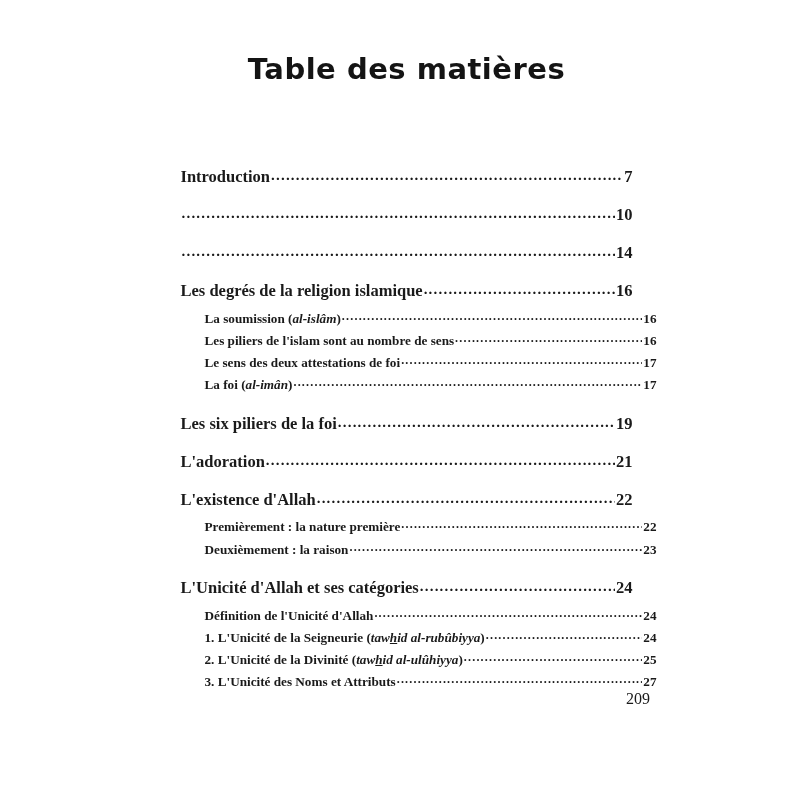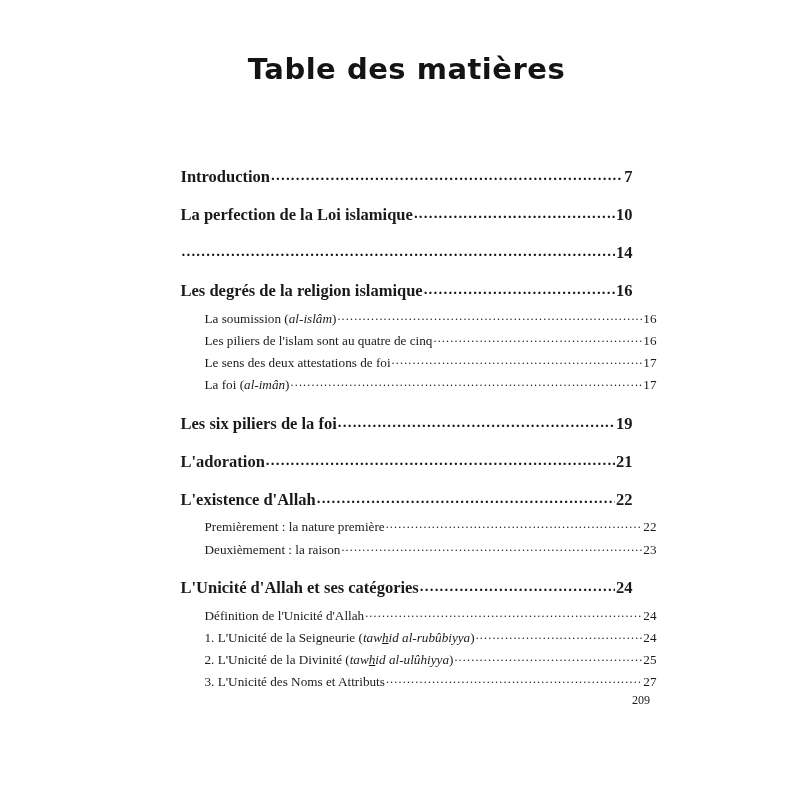--- a/index.html
+++ b/index.html
@@ -70,21 +70,21 @@
   }
   .level1 .dots {
     font-size: 15px;
     position: relative;
     top: -1px;
   }
 
   
   .level2 {
     font-size: 13.2px;
-    font-weight: 400;
+    font-weight: 700;
     margin-top: 7px;
     padding-left: 24px;
   }
   .level2 .dots {
     font-size: 12px;
     position: relative;
     top: -1px;
   }
   .level1 + .level2 {
     margin-top: 10px;
@@ -95,60 +95,59 @@
   }
 
   em {
     font-style: italic;
   }
 
   .folio {
     position: absolute;
     right: 150px;
     bottom: 44px;
-    font-size: 12px;
+    font-size: 16px;
     font-family: "Liberation Serif", serif;
     color: #1a1a1a;
     margin-left: 16px;
   }
 </style>
 </head>
 <body>
 
 <div class="page">
 
   <h1 class="page-title">Table des matières</h1>
 
   <div class="toc" id="toc-list">
       <div class="toc-entry level1">
         <span class="label">Introduction</span>
         <span class="dots">........................................................................................................................................................................................................</span>
         <span class="page-num">7</span>
       </div>
       <div class="toc-entry level1">
-        <span class="label">La perfection de la Loi islamique</span>
         <span class="dots">........................................................................................................................................................................................................</span>
         <span class="page-num">10</span>
       </div>
       <div class="toc-entry level1">
         <span class="dots">........................................................................................................................................................................................................</span>
         <span class="page-num">14</span>
       </div>
       <div class="toc-entry level1">
         <span class="label">Les degrés de la religion islamique</span>
         <span class="dots">........................................................................................................................................................................................................</span>
         <span class="page-num">16</span>
       </div>
       <div class="toc-entry level2">
         <span class="label">La soumission (<em>al-islâm</em>)</span>
         <span class="dots">........................................................................................................................................................................................................</span>
         <span class="page-num">16</span>
       </div>
       <div class="toc-entry level2">
-        <span class="label">Les piliers de l'islam sont au quatre de cinq</span>
+        <span class="label">Les piliers de l'islam sont au nombre de sens</span>
         <span class="dots">........................................................................................................................................................................................................</span>
         <span class="page-num">16</span>
       </div>
       <div class="toc-entry level2">
         <span class="label">Le sens des deux attestations de foi</span>
         <span class="dots">........................................................................................................................................................................................................</span>
         <span class="page-num">17</span>
       </div>
       <div class="toc-entry level2">
         <span class="label">La foi (<em>al-imân</em>)</span>

